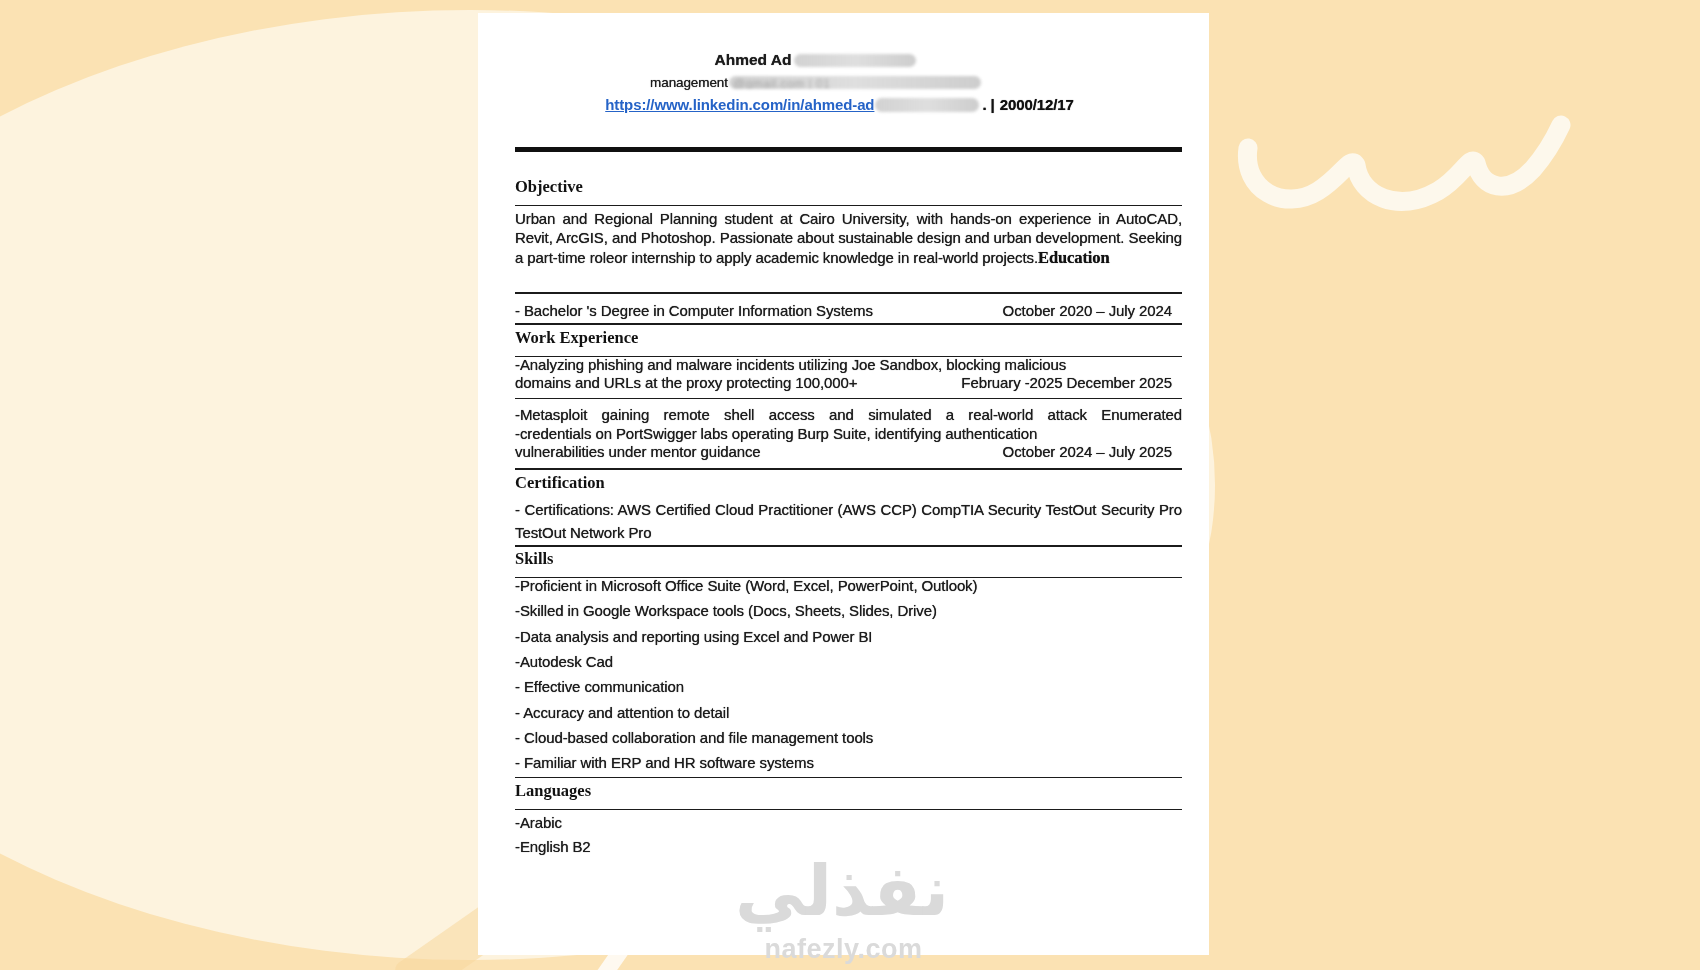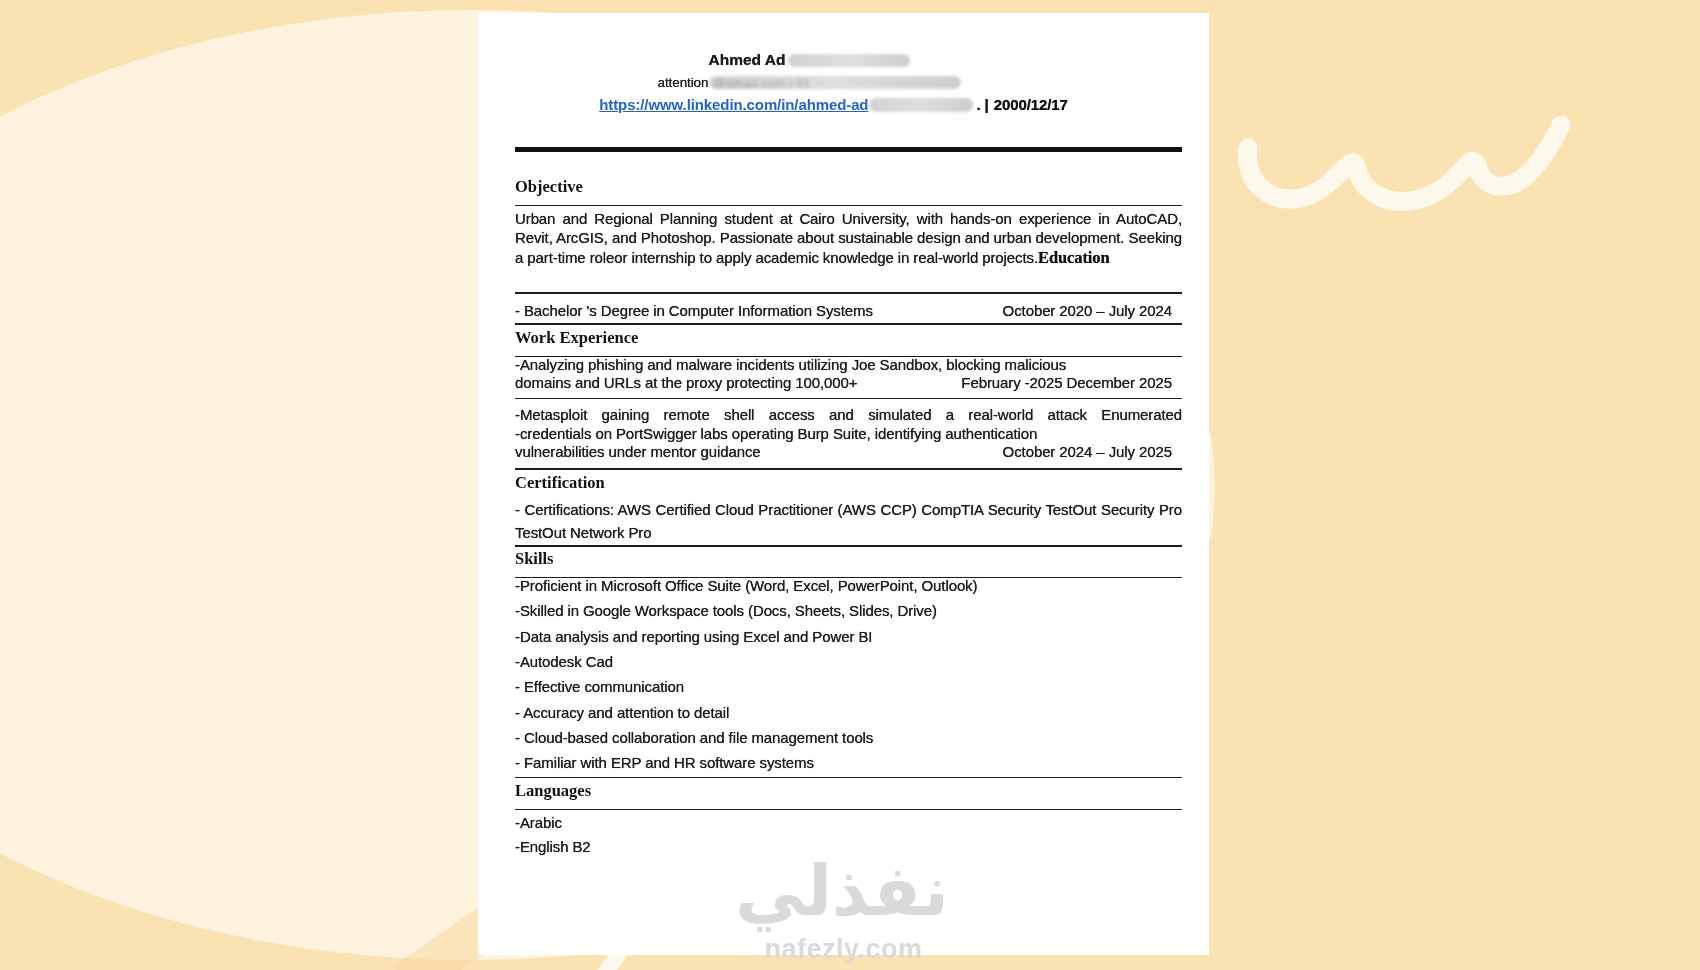--- a/index.html
+++ b/index.html
@@ -25,21 +25,21 @@
   
   .page{
     position:absolute;left:478px;top:13px;width:731px;height:942px;
     background:#ffffff;overflow:visible;
   }
   .abs{position:absolute;left:37px;width:667px;}
   .txt{
     font-size:15px;font-weight:400;color:var(--text,#1c1c1c);
     text-shadow:0 0 .7px rgba(0,0,0,.85);letter-spacing:-.1px;
   }
-  .center{text-align:center;left:1px;width:661px;}
+  .center{text-align:center;left:7px;width:661px;}
   .headrow{display:flex;justify-content:center;align-items:center;}
   .name{font-size:15.5px;font-weight:700;letter-spacing:0;}
   .email{font-size:13.5px;}
   .linkline{font-size:15px;}
   .link{color:var(--link,#2563c7);font-weight:700;text-shadow:none;margin-left:48px;}
   .tail{font-weight:700;color:#111;}
   .smudge{
     display:inline-block;vertical-align:middle;height:13px;border-radius:7px;
     background:linear-gradient(90deg,rgba(206,206,206,.92),rgba(214,214,214,.8),rgba(200,200,200,.9));
     filter:blur(1.4px);overflow:hidden;line-height:13px;text-align:left;
@@ -84,21 +84,21 @@
 <div class="band-streak"></div>
 
 <div class="page">
 
   <div class="abs center headrow" style="top:38px">
     <span class="txt name">Ahmed Ad</span>
     <span class="smudge" style="width:122px;margin-left:3px"></span>
   </div>
 
   <div class="abs center headrow" style="top:62px">
-    <span class="txt email">attention</span>
+    <span class="txt email">management</span>
     <span class="smudge" style="width:252px;margin-left:1px"><span class="hint">@gmail.com | 01</span></span>
   </div>
 
   <div class="abs center headrow" style="top:83px">
     <a href="#" class="txt linkline link">https://www.linkedin.com/in/ahmed-ad</a>
     <span class="smudge" style="width:104px;height:14px;margin:0 3px 0 1px"></span>
     <span class="txt linkline tail">. |</span>
     <span class="txt linkline tail" style="margin-left:5px">2000/12/17</span>
   </div>
 

